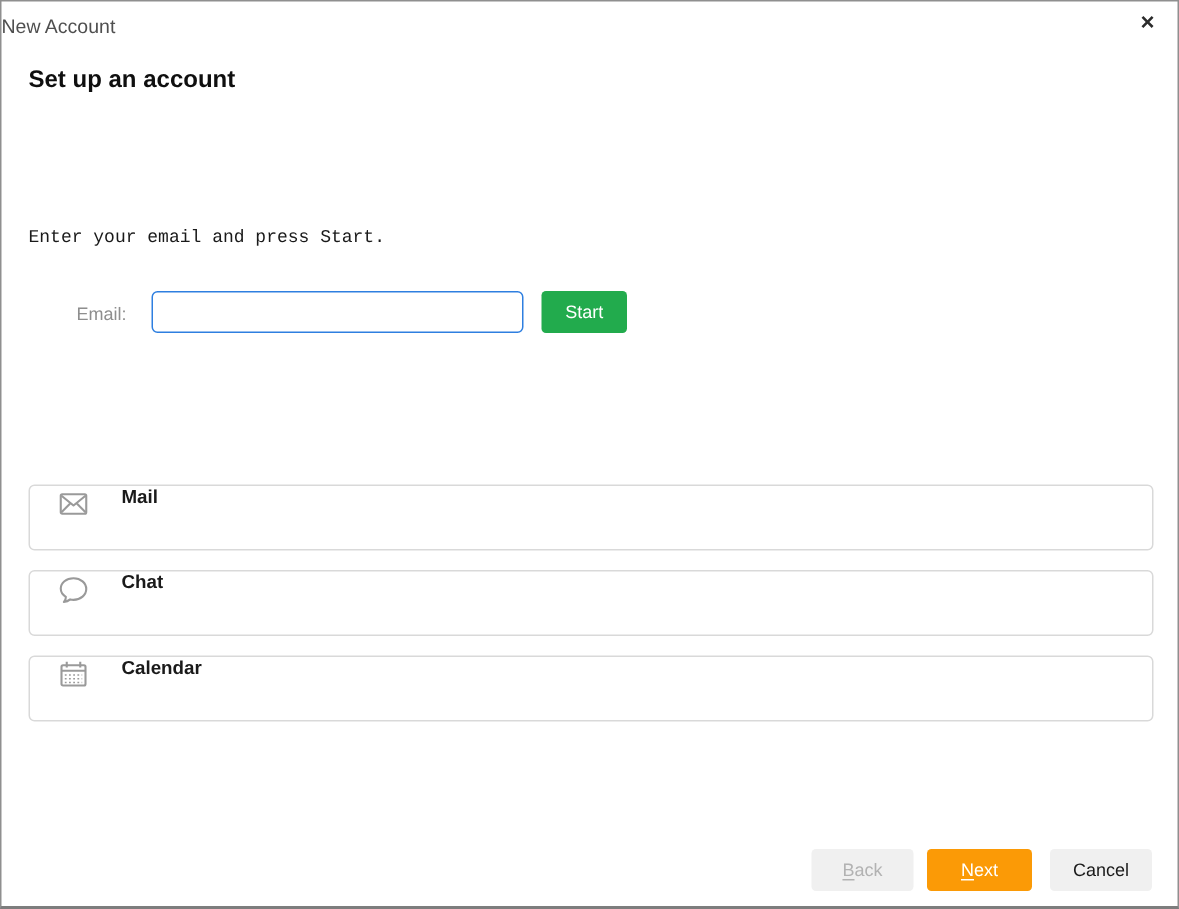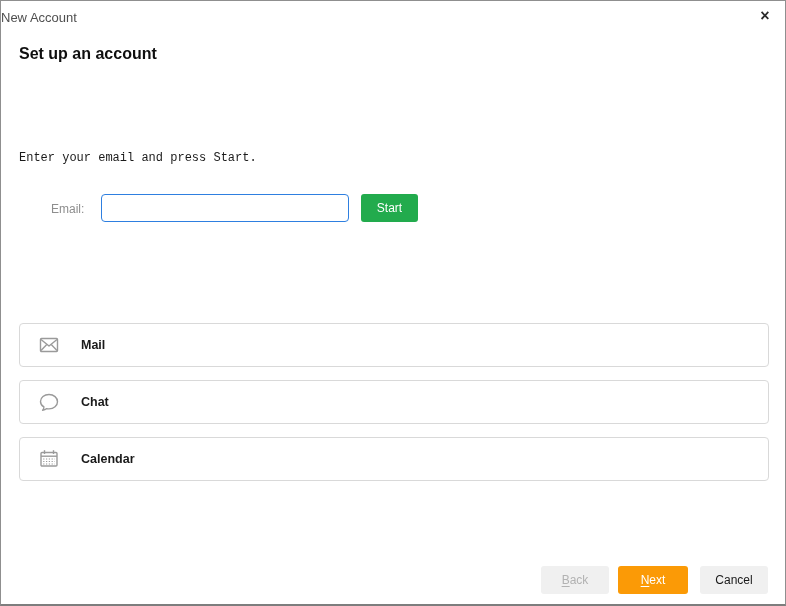--- a/index.html
+++ b/index.html
@@ -121,21 +121,21 @@
   .service-row {
     position: absolute;
     left: 18px;
     width: 750px;
     height: 44px;
     box-sizing: border-box;
     background: #ffffff;
     border: 1px solid #d9d9d9;
     border-radius: 4px;
     display: flex;
-    align-items: center;
+    align-items: flex-start;
     padding-left: 17px;
     cursor: pointer;
   }
   .service-row .service-label {
     margin-left: 20px;
     font-size: 12.5px;
     font-weight: 600;
     color: #1a1a1a;
   }
   .row-mail     { top: 322px; }

